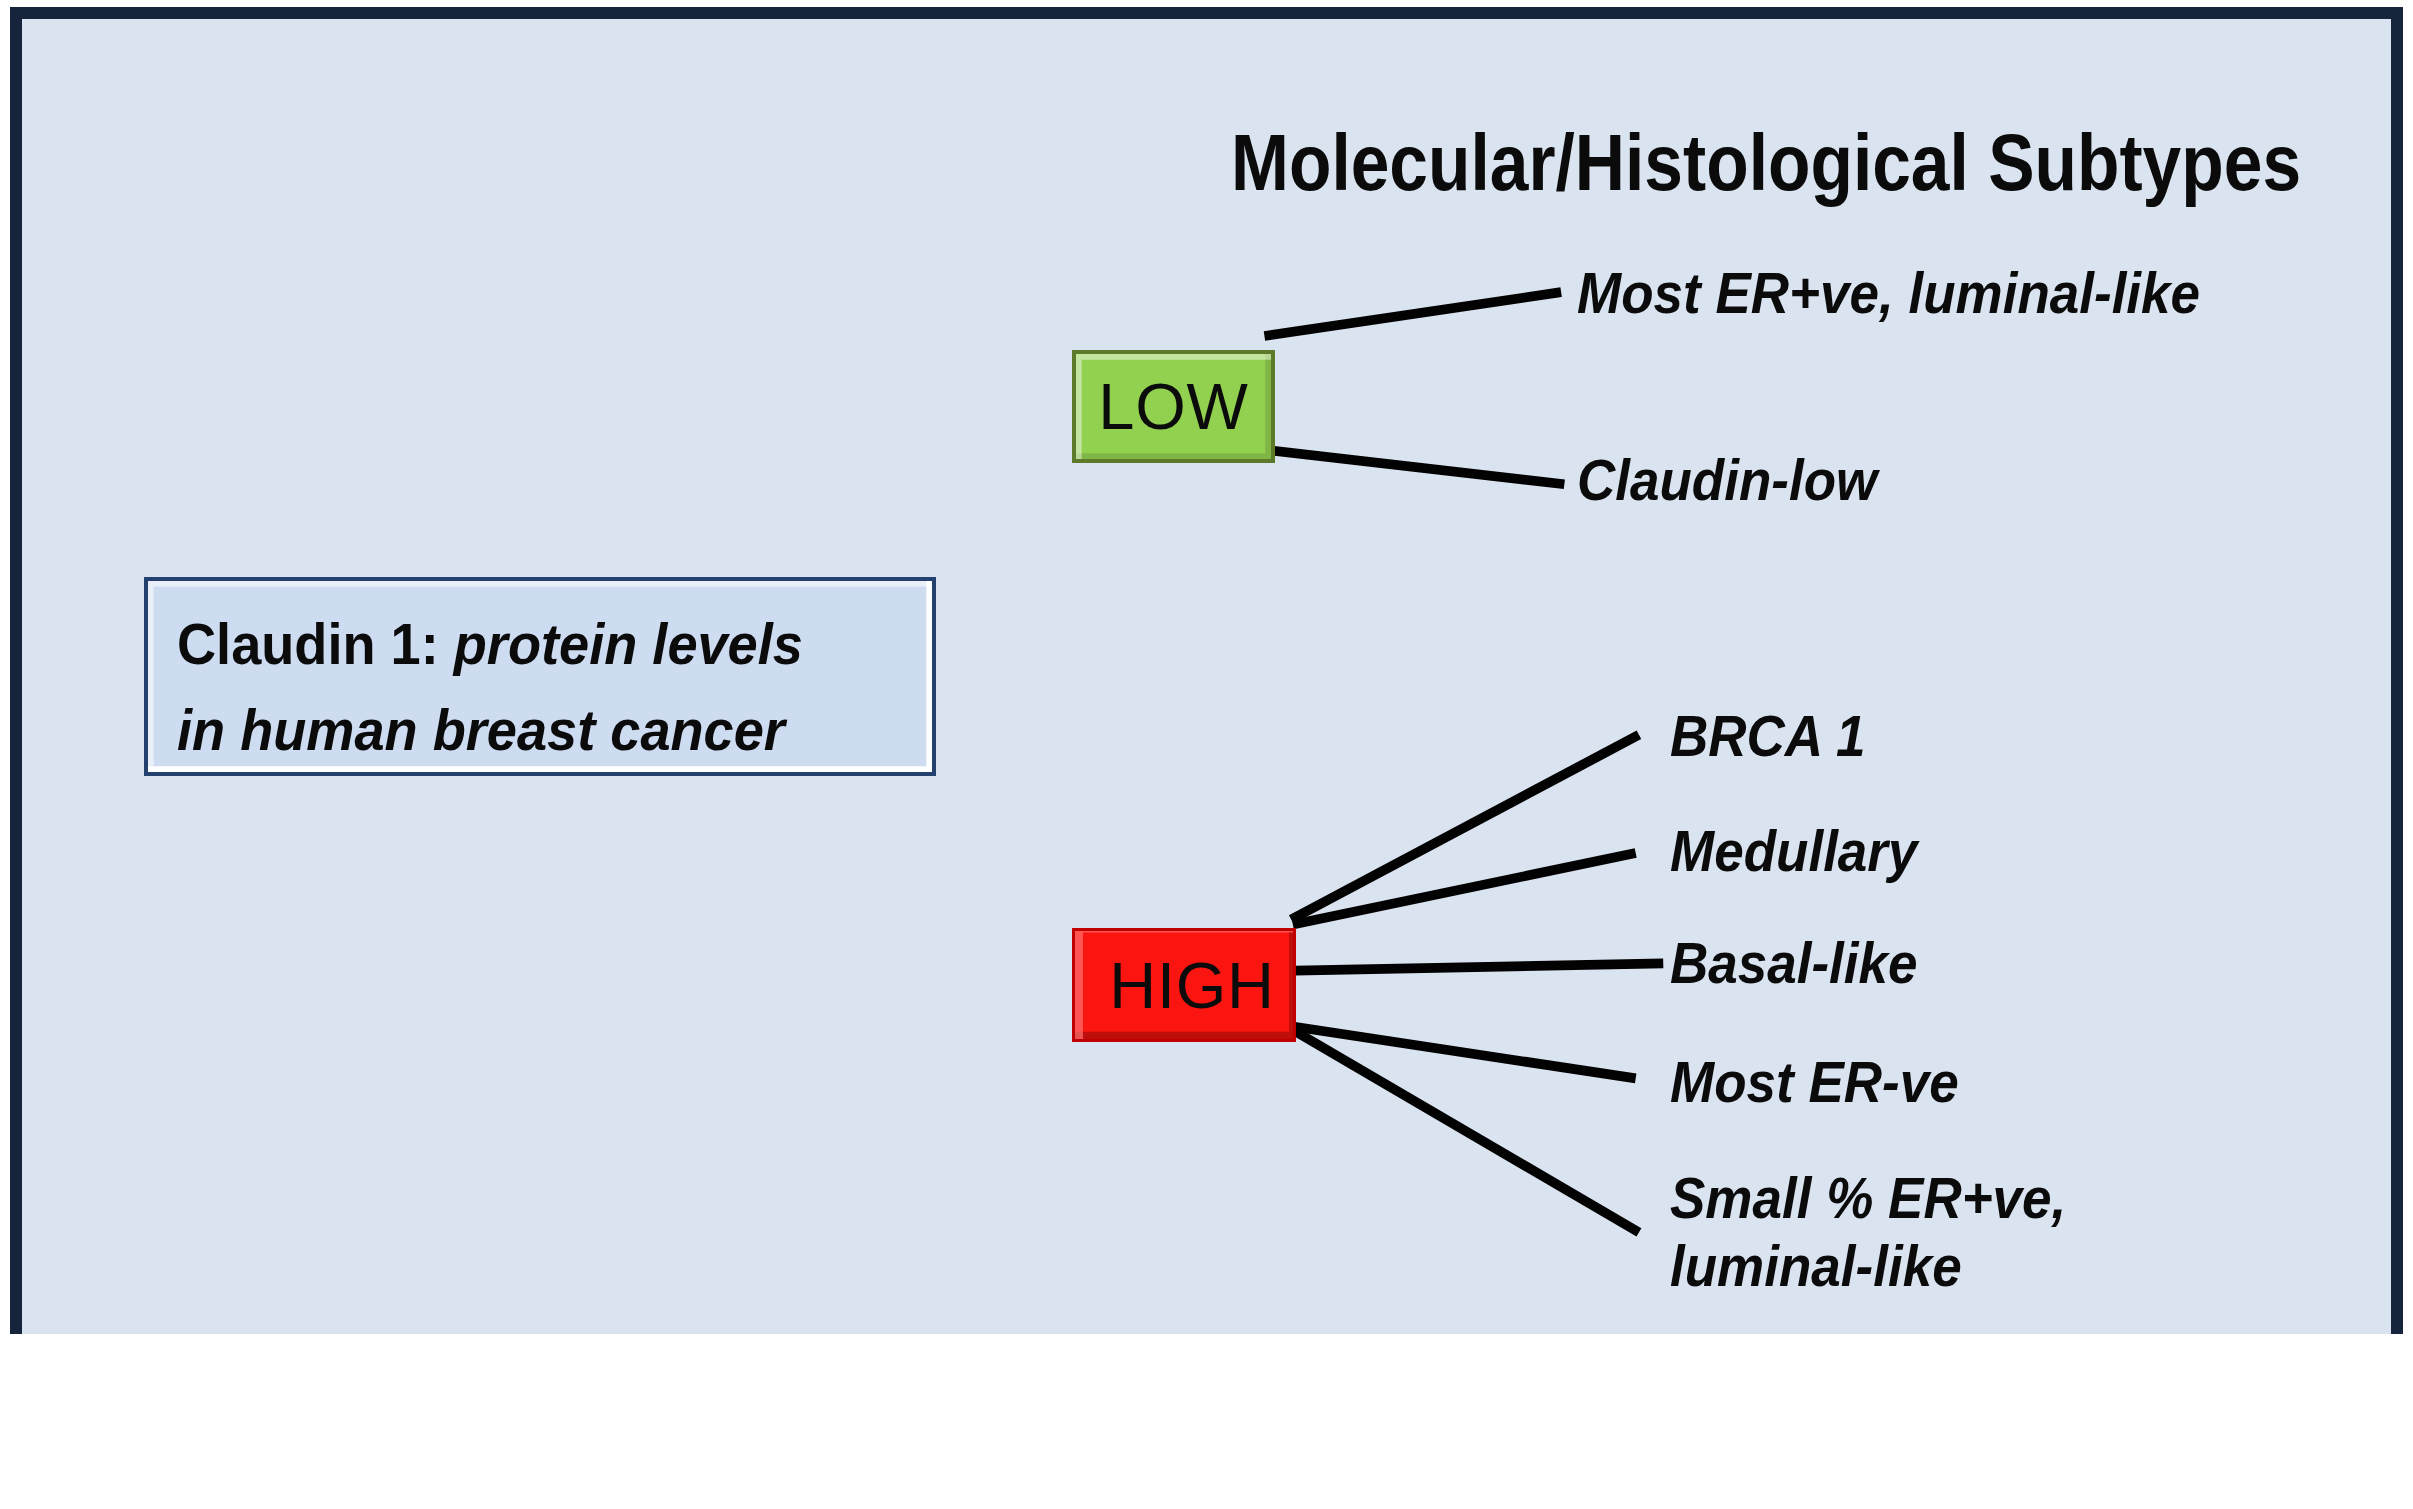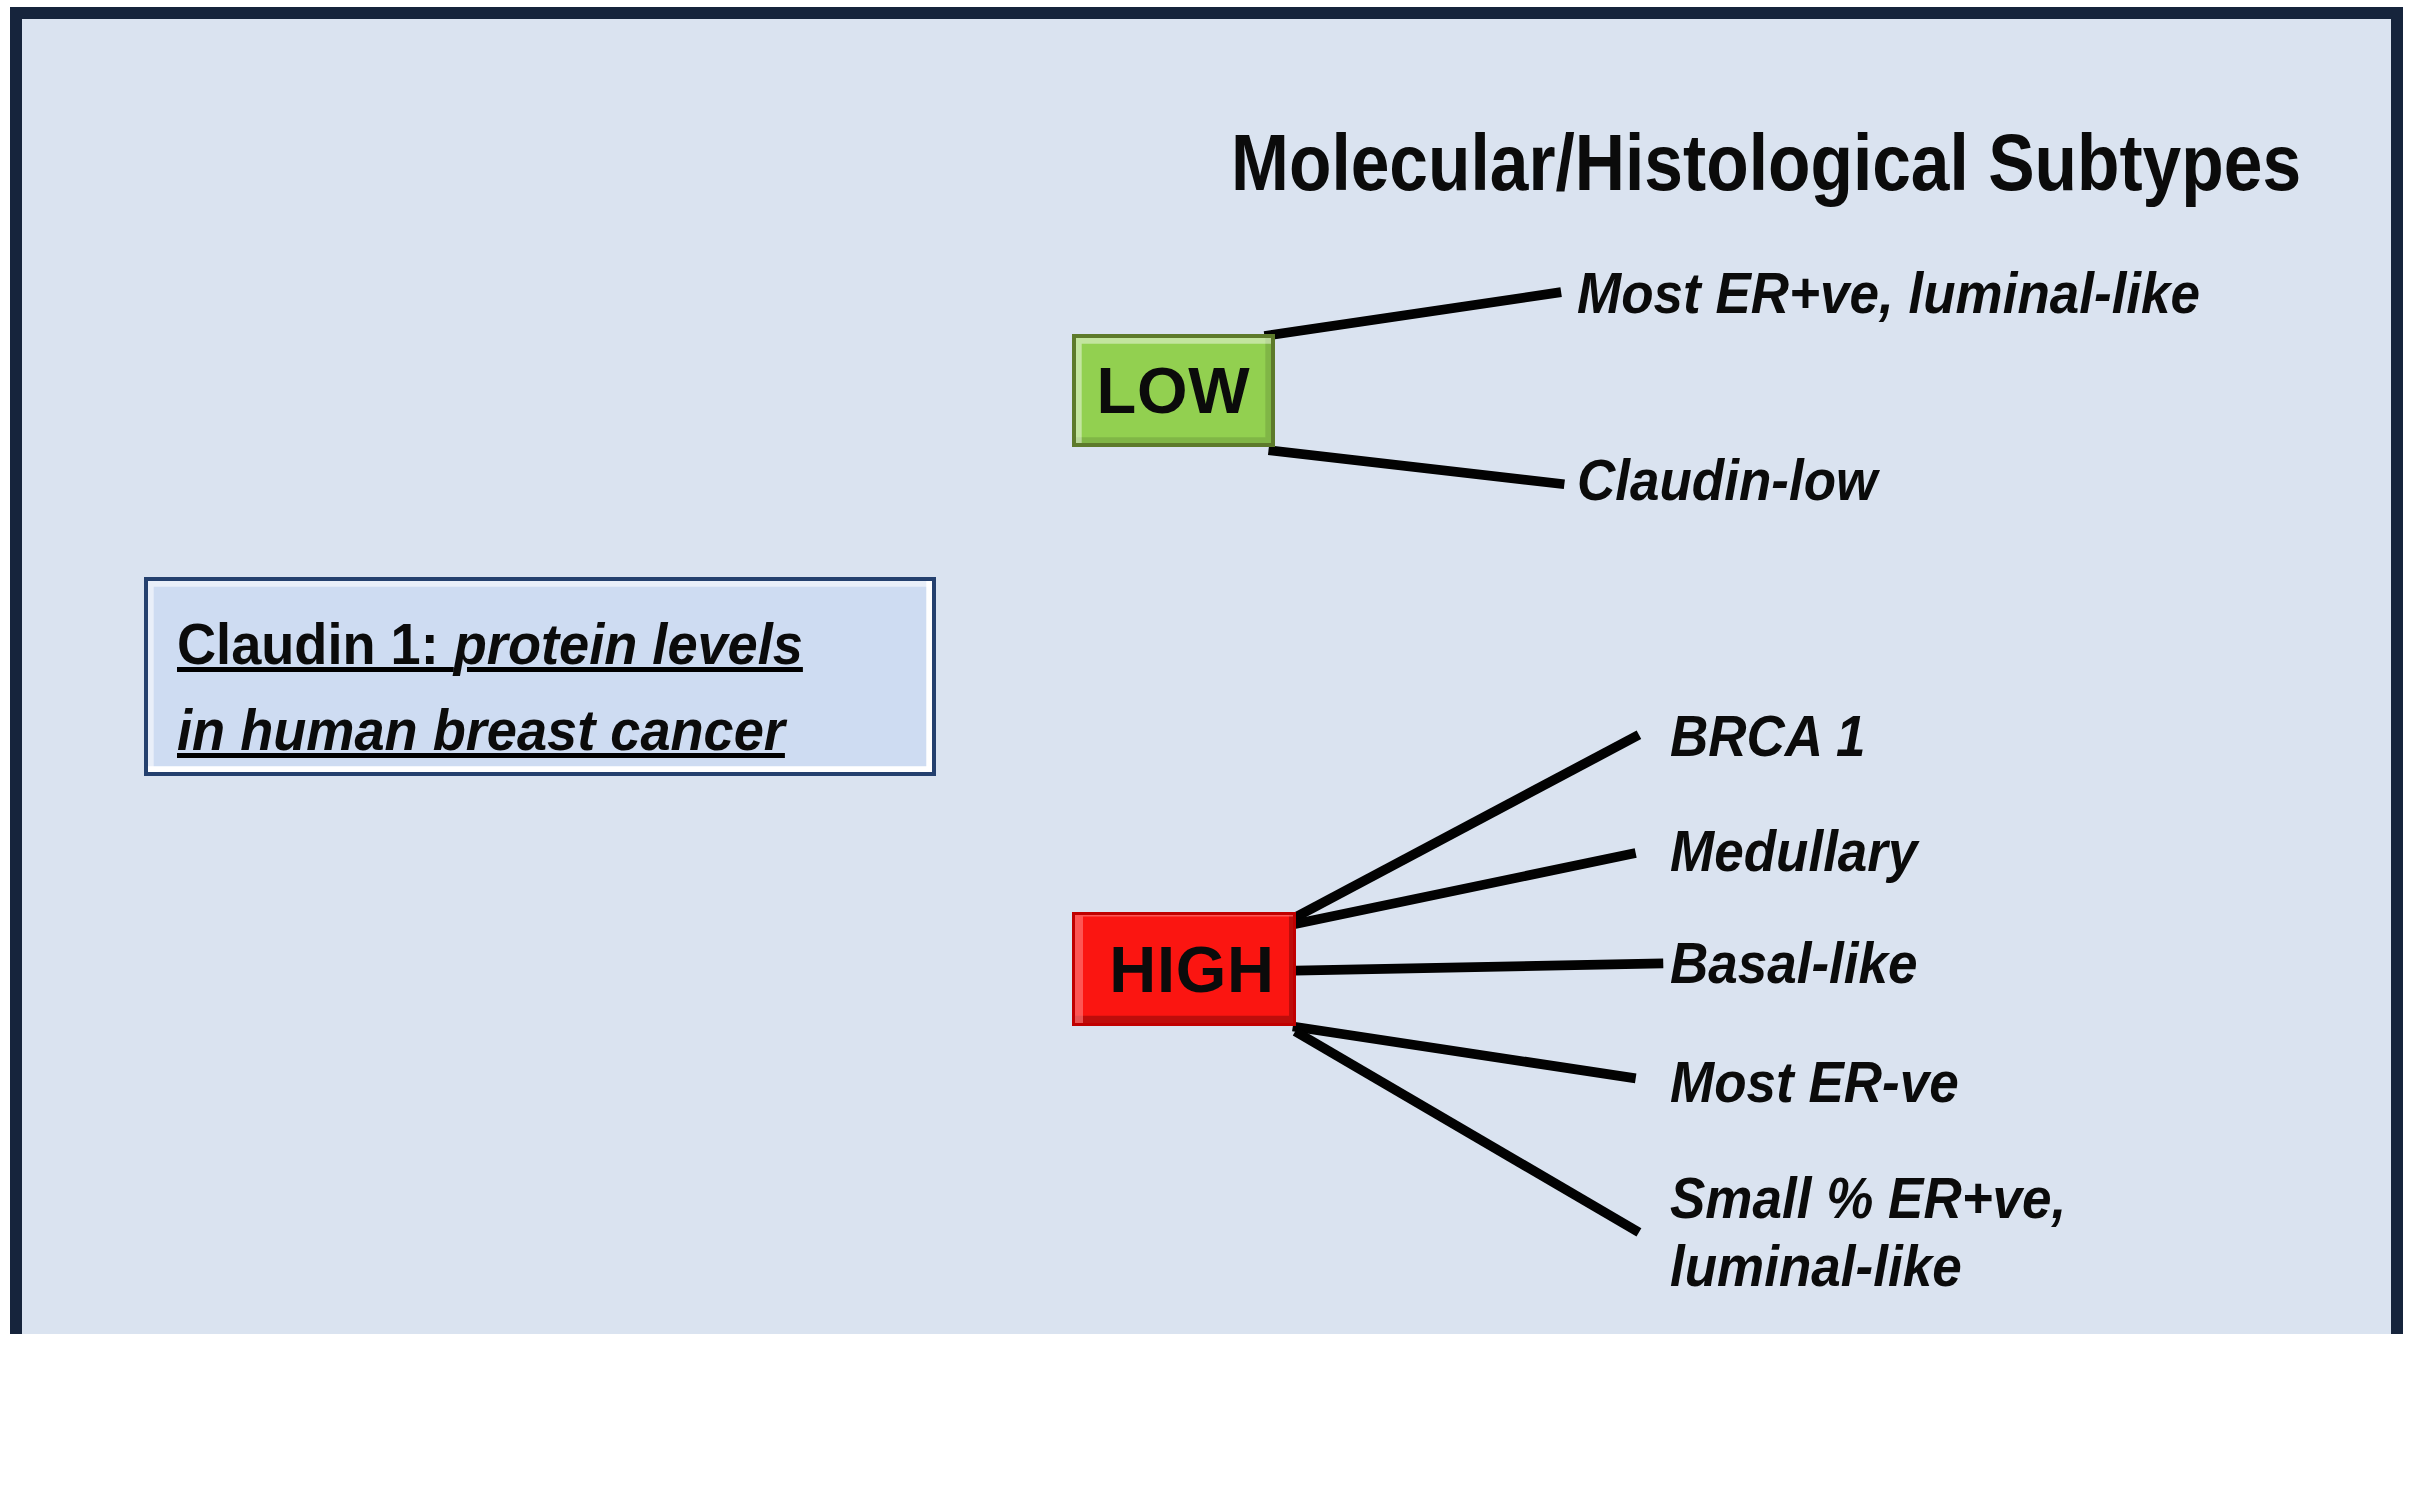--- a/index.html
+++ b/index.html
@@ -59,43 +59,43 @@
     left: 144px;
     top: 577px;
     width: 792px;
     height: 199px;
     box-sizing: border-box;
     z-index: 2;
     background: #CEDCF2;
     border: 4px solid #24406E;
     box-shadow: inset -5.7px -5.7px 0 #FFFFFF, inset 5.7px 5.7px 0 rgba(255,255,255,0.55);
     padding: 19.5px 0 0 29px;
-    text-decoration: underline;
   }
   .desc-text {
     font-size: 57px;
     font-weight: 700;
     color: #0B0B0B;
     line-height: 86px;
     transform: scaleX(0.95);
     transform-origin: left top;
     white-space: nowrap;
   }
   .desc-text .it { font-style: italic; }
   .node {
     position: absolute;
     z-index: 2;
     box-sizing: border-box;
     display: flex;
     align-items: center;
     justify-content: center;
-    font-weight: 700;
+    font-weight: 400;
     font-size: 65px;
     color: #0B0B0B;
     letter-spacing: 0.8px;
+    margin-top: 16px;
   }
   .node-low {
     left: 1072px;
     top: 334px;
     width: 203px;
     height: 113px;
     background: #92D050;
     border: 4px solid #5D7A2B;
     box-shadow: inset 5.7px 5.7px 0 rgba(255,255,255,0.45), inset -5.7px -5.7px 0 rgba(0,0,0,0.12);
   }

